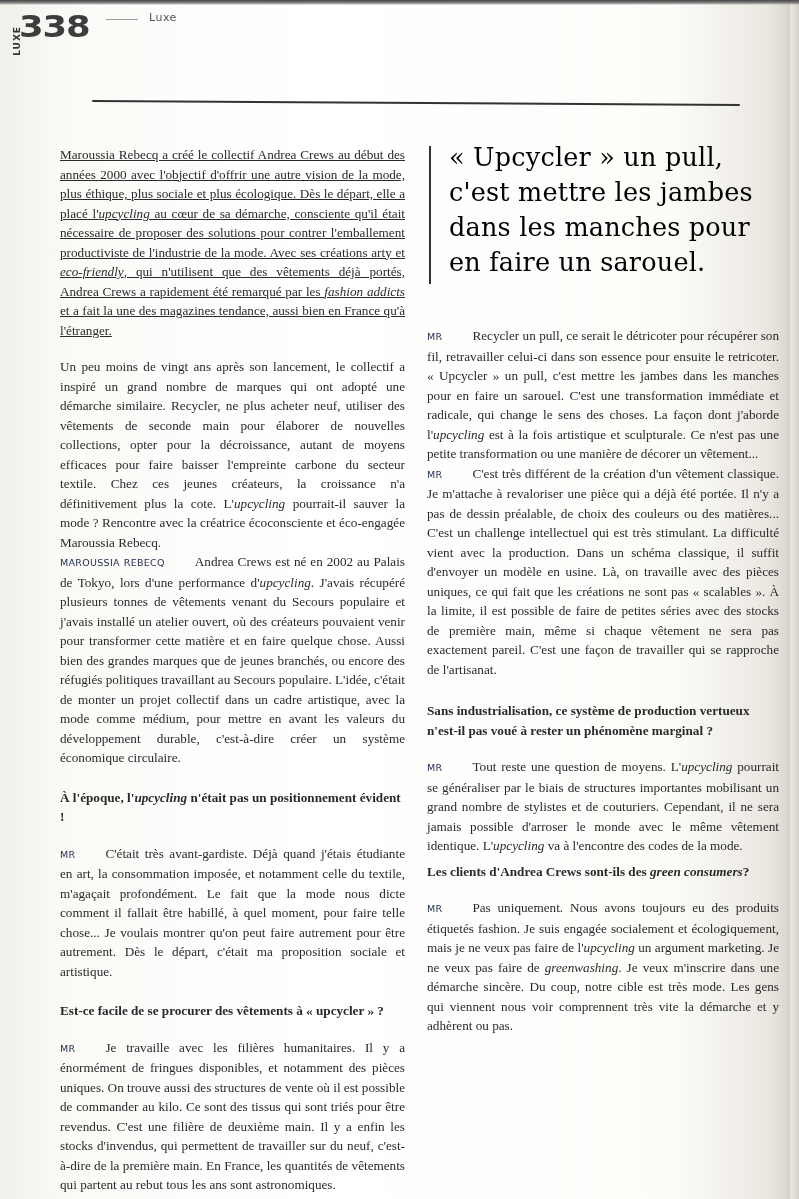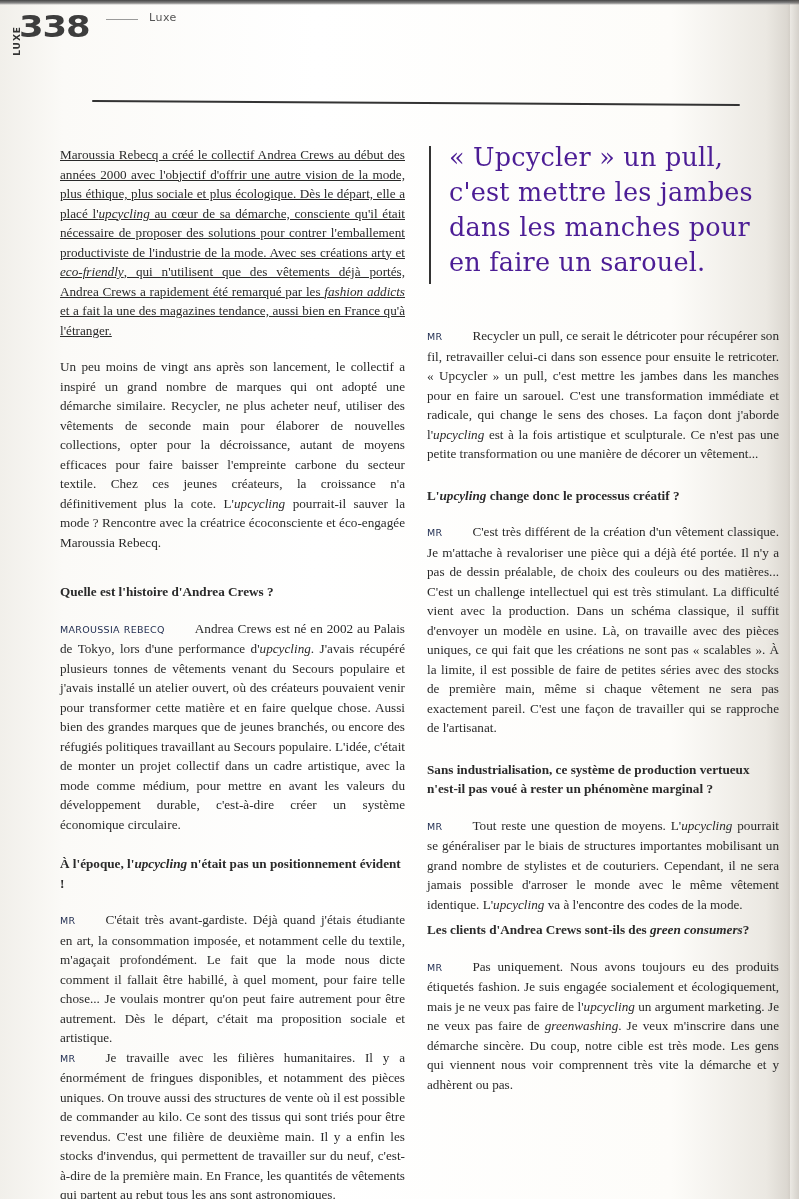--- a/index.html
+++ b/index.html
@@ -62,21 +62,21 @@
     font-weight: bold; margin-top: 17px; margin-bottom: 17px; text-align: left;
   }
   .speaker {
     font-family: "DejaVu Sans", sans-serif; font-weight: normal; font-size: 9.5px;
     color: #1d2a4e; letter-spacing: 0.3px; margin-right: 30px;
   }
   em { font-style: italic; }
   .pullquote {
     position: relative; padding-left: 22px; margin-bottom: 46px;
     font-family: "DejaVu Serif", serif; font-size: 25.5px; line-height: 35px;
-    color: #4c1d95; font-weight: normal; text-align: left; letter-spacing: 0.2px;
+    color: #000000; font-weight: normal; text-align: left; letter-spacing: 0.2px;
   }
   .pullquote::before {
     content: ""; position: absolute; left: 2px; top: 6px; bottom: -4px; width: 2px; background: #333;
   }
   .answer { margin-top: 0; }
   .col-left .intro:first-child { text-indent: 0; text-decoration: underline; }
 </style>
 </head>
 <body>
 
@@ -91,47 +91,44 @@
 <div class="header-rule"></div>
 
 <div class="col-left">
   <p class="intro">
     <span>Maroussia Rebecq a créé le collectif Andrea Crews au début des années 2000 avec l'objectif d'offrir une autre vision de la mode, plus éthique, plus sociale et plus écologique. Dès le départ, elle a placé l'</span><em>upcycling</em><span> au cœur de sa démarche, consciente qu'il était nécessaire de proposer des solutions pour contrer l'emballement productiviste de l'industrie de la mode. Avec ses créations arty et </span><em>eco-friendly</em><span>, qui n'utilisent que des vêtements déjà portés, Andrea Crews a rapidement été remarqué par les </span><em>fashion addicts</em><span> et a fait la une des magazines tendance, aussi bien en France qu'à l'étranger.</span>
   </p>
   <p class="intro">
     <span>Un peu moins de vingt ans après son lancement, le collectif a inspiré un grand nombre de marques qui ont adopté une démarche similaire. Recycler, ne plus acheter neuf, utiliser des vêtements de seconde main pour élaborer de nouvelles collections, opter pour la décroissance, autant de moyens efficaces pour faire baisser l'empreinte carbone du secteur textile. Chez ces jeunes créateurs, la croissance n'a définitivement plus la cote. L'</span><em>upcycling</em><span> pourrait-il sauver la mode ? Rencontre avec la créatrice écoconsciente et éco-engagée Maroussia Rebecq.</span>
   </p>
 
-  <p class="question" style="margin-top:30px">Quelle est l'histoire d'Andrea Crews ?</p>
   <p class="answer">
     <span class="speaker">MAROUSSIA REBECQ</span><span>Andrea Crews est né en 2002 au Palais de Tokyo, lors d'une performance d'</span><em>upcycling</em><span>. J'avais récupéré plusieurs tonnes de vêtements venant du Secours populaire et j'avais installé un atelier ouvert, où des créateurs pouvaient venir pour transformer cette matière et en faire quelque chose. Aussi bien des grandes marques que de jeunes branchés, ou encore des réfugiés politiques travaillant au Secours populaire. L'idée, c'était de monter un projet collectif dans un cadre artistique, avec la mode comme médium, pour mettre en avant les valeurs du développement durable, c'est-à-dire créer un système économique circulaire.</span>
   </p>
 
   <p class="question" style="margin-top:20px">
     <span>À l'époque, l'</span><em>upcycling</em><span> n'était pas un positionnement évident !</span>
   </p>
   <p class="answer">
     <span class="speaker">MR</span><span>C'était très avant-gardiste. Déjà quand j'étais étudiante en art, la consommation imposée, et notamment celle du textile, m'agaçait profondément. Le fait que la mode nous dicte comment il fallait être habillé, à quel moment, pour faire telle chose... Je voulais montrer qu'on peut faire autrement pour être autrement. Dès le départ, c'était ma proposition sociale et artistique.</span>
   </p>
 
+  <p class="question" style="margin-top:20px">Est-ce facile de se procurer des vêtements à « upcycler » ?</p>
   <p class="answer">
     <span class="speaker">MR</span><span>Je travaille avec les filières humanitaires. Il y a énormément de fringues disponibles, et notamment des pièces uniques. On trouve aussi des structures de vente où il est possible de commander au kilo. Ce sont des tissus qui sont triés pour être revendus. C'est une filière de deuxième main. Il y a enfin les stocks d'invendus, qui permettent de travailler sur du neuf, c'est-à-dire de la première main. En France, les quantités de vêtements qui partent au rebut tous les ans sont astronomiques.</span>
   </p>
 </div>
 
 <div class="col-right">
   <div class="pullquote">« Upcycler » un pull, c'est mettre les jambes dans les manches pour en faire un sarouel.</div>
 
   <p class="answer">
     <span class="speaker">MR</span><span>Recycler un pull, ce serait le détricoter pour récupérer son fil, retravailler celui-ci dans son essence pour ensuite le retricoter. « Upcycler » un pull, c'est mettre les jambes dans les manches pour en faire un sarouel. C'est une transformation immédiate et radicale, qui change le sens des choses. La façon dont j'aborde l'</span><em>upcycling</em><span> est à la fois artistique et sculpturale. Ce n'est pas une petite transformation ou une manière de décorer un vêtement...</span>
   </p>
 
-  <p class="question" style="margin-top:22px">
-    <span>L'</span><em>upcyling</em><span> change donc le processus créatif ?</span>
-  </p>
   <p class="answer">
     <span class="speaker">MR</span><span>C'est très différent de la création d'un vêtement classique. Je m'attache à revaloriser une pièce qui a déjà été portée. Il n'y a pas de dessin préalable, de choix des couleurs ou des matières... C'est un challenge intellectuel qui est très stimulant. La difficulté vient avec la production. Dans un schéma classique, il suffit d'envoyer un modèle en usine. Là, on travaille avec des pièces uniques, ce qui fait que les créations ne sont pas « scalables ». À la limite, il est possible de faire de petites séries avec des stocks de première main, même si chaque vêtement ne sera pas exactement pareil. C'est une façon de travailler qui se rapproche de l'artisanat.</span>
   </p>
 
   <p class="question" style="margin-top:22px">Sans industrialisation, ce système de production vertueux n'est-il pas voué à rester un phénomène marginal ?</p>
   <p class="answer">
     <span class="speaker">MR</span><span>Tout reste une question de moyens. L'</span><em>upcycling</em><span> pourrait se généraliser par le biais de structures importantes mobilisant un grand nombre de stylistes et de couturiers. Cependant, il ne sera jamais possible d'arroser le monde avec le même vêtement identique. L'</span><em>upcycling</em><span> va à l'encontre des codes de la mode.</span>
   </p>
 
   <p class="question" style="margin-top:6px">

